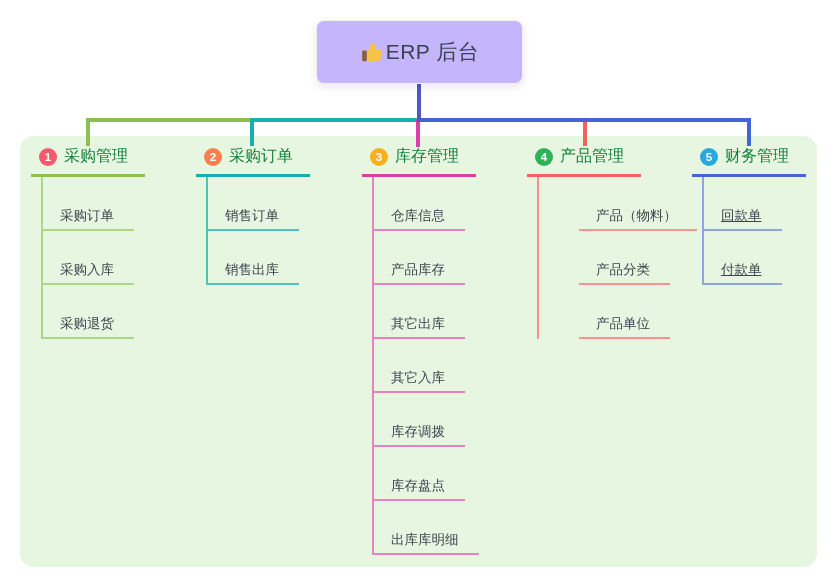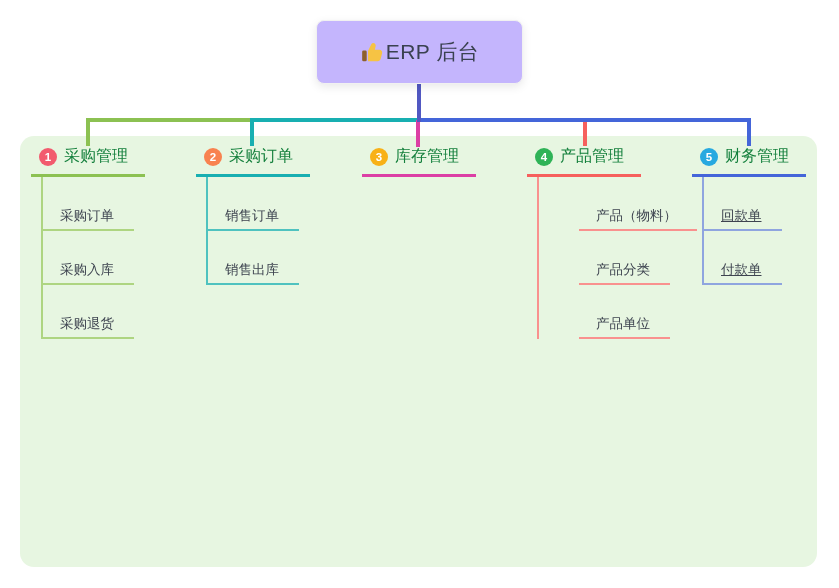--- a/index.html
+++ b/index.html
@@ -119,20 +119,29 @@
       <div class="child">销售订单</div>
       <div class="child">销售出库</div>
     </div>
   </div>
 
   <div class="branch b3">
     <div class="branch-header">
       <span class="badge">3</span>
       <span class="branch-title">库存管理</span>
     </div>
+    <div class="children">
+      <div class="child">仓库信息</div>
+      <div class="child">产品库存</div>
+      <div class="child">其它出库</div>
+      <div class="child">其它入库</div>
+      <div class="child">库存调拨</div>
+      <div class="child">库存盘点</div>
+      <div class="child">出库库明细</div>
+    </div>
   </div>
 
   <div class="branch b4">
     <div class="branch-header">
       <span class="badge">4</span>
       <span class="branch-title">产品管理</span>
     </div>
     <div class="children">
       <div class="child">产品（物料）</div>
       <div class="child">产品分类</div>

